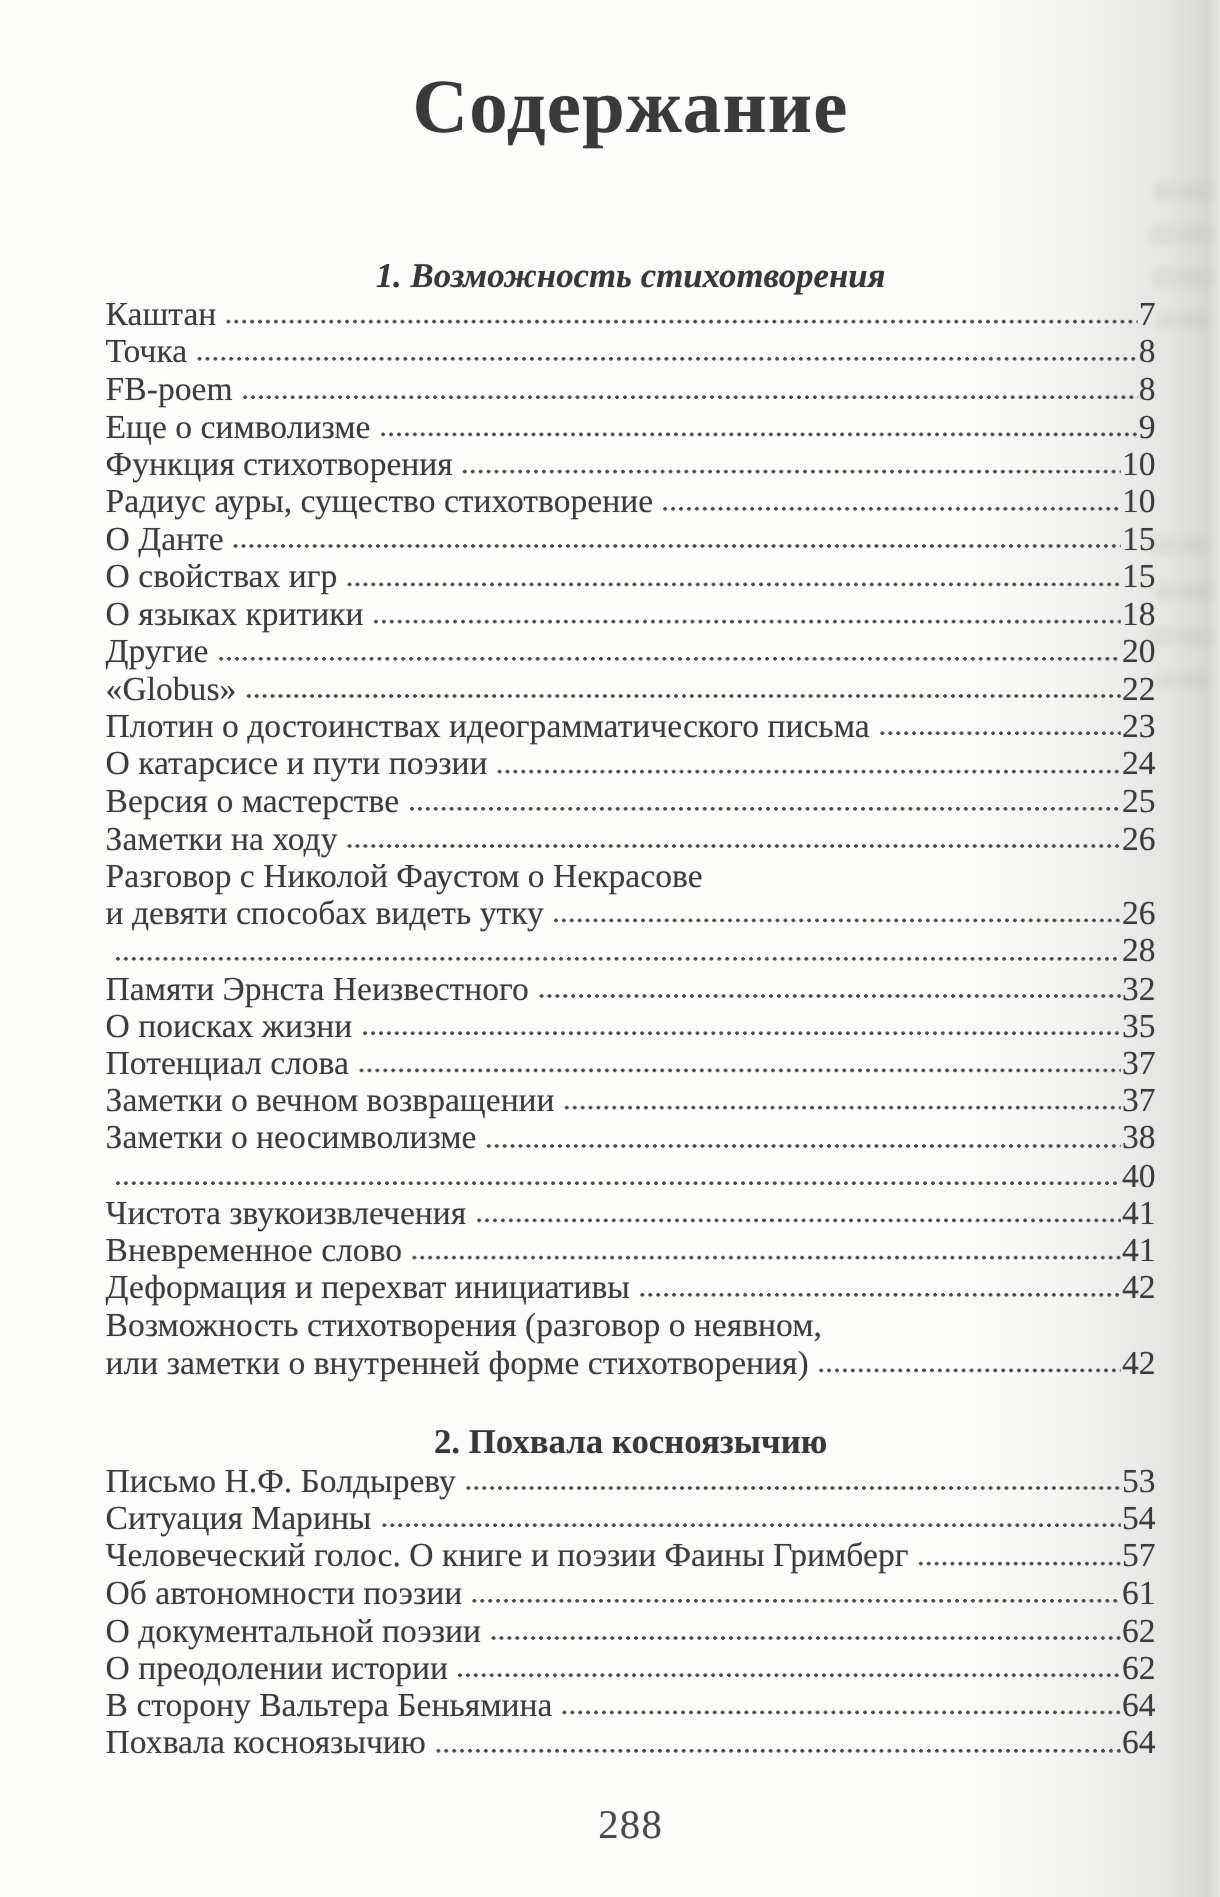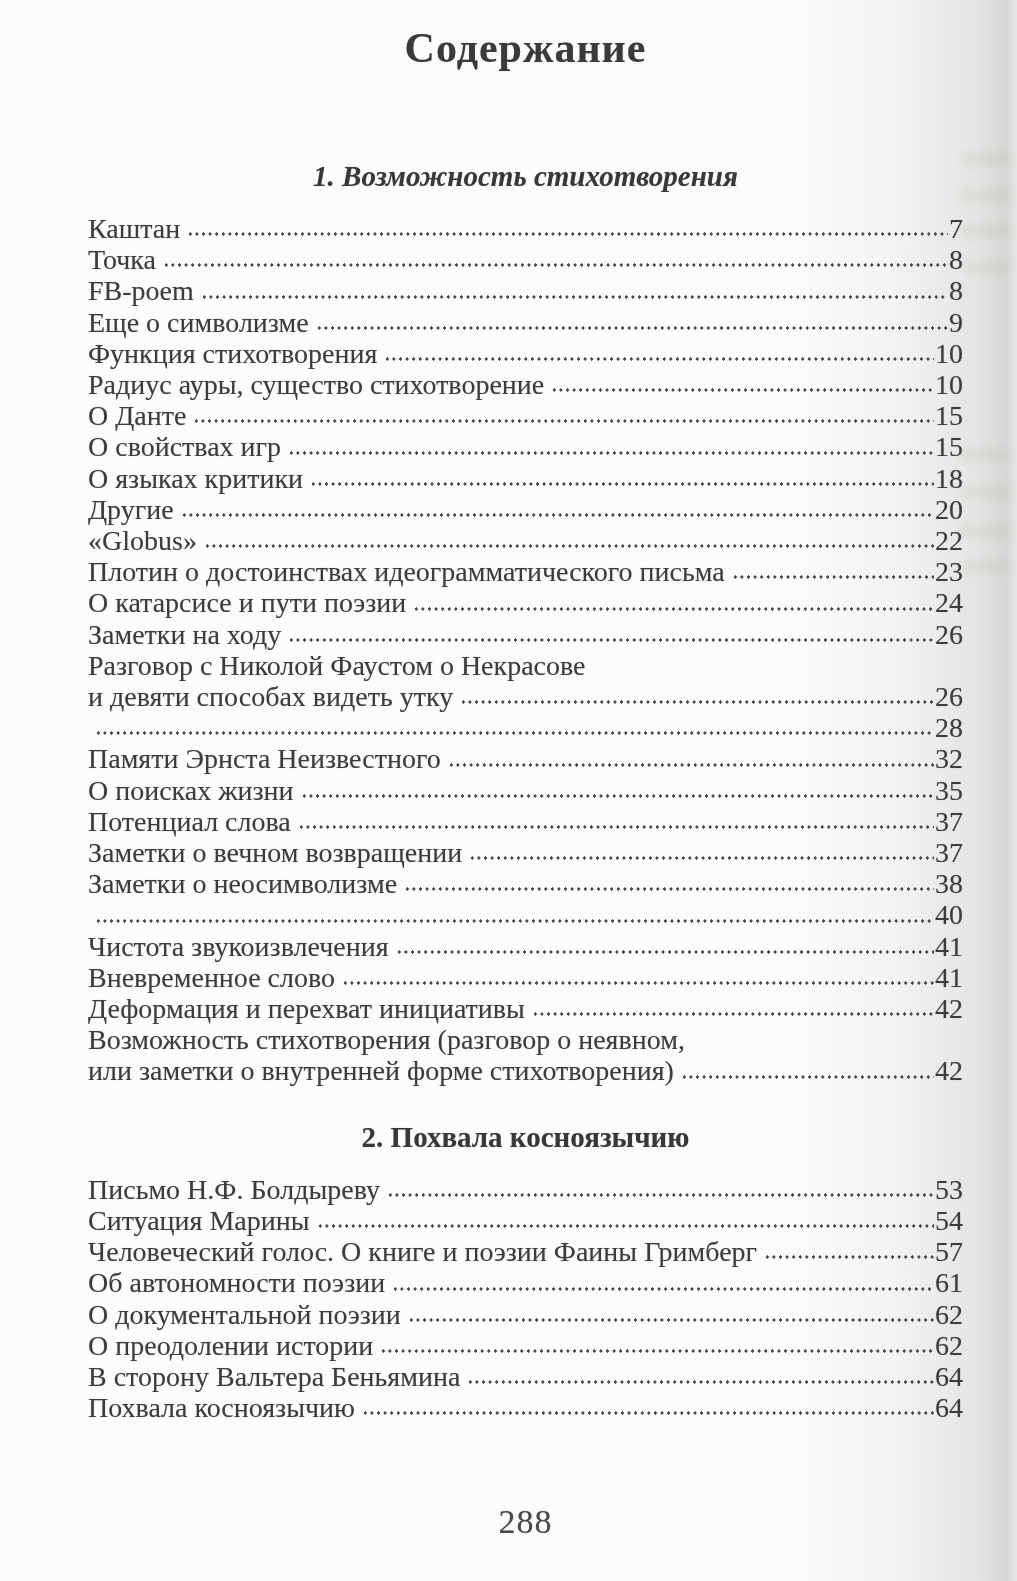--- a/index.html
+++ b/index.html
@@ -13,37 +13,37 @@
         #fcfcfa 0%, #fbfbf9 78%, #f3f3f1 88%,
         #e4e4e2 96%, #d6d6d4 99%, #e6e6e4 100%),
       #fbfbf9;
     font-family: "Liberation Serif", "DejaVu Serif", serif;
     color: #3c3c3c;
     text-shadow: 0 0 1px rgba(80,80,80,0.35);
   }
   .content { padding: 0 54px 0 88px; }
   .doc-title {
     margin: 0;
-    padding-top: 24px;
+    padding-top: 52px;
     text-align: center;
-    font-size: 42px;
+    font-size: 64px;
     font-weight: 700;
     letter-spacing: 1px;
     color: #3a3a3a;
   }
   .toc-section .section-heading {
     margin: 0;
     text-align: center;
     font-size: 29px;
     font-weight: 700;
     color: #383838;
   }
   .toc-section:nth-of-type(1) .section-heading { margin-top: 88px; font-style: italic; }
   .toc-section:nth-of-type(2) .section-heading { margin-top: 34px; }
-  .entries { margin-top: 20px; }
+  .entries { }
   .row {
     display: flex;
     align-items: baseline;
     font-size: 28px;
     line-height: 31.2px;
     white-space: nowrap;
   }
   .row .t { flex: 0 0 auto; }
   .row .p { flex: 0 0 auto; }
   .leader {
@@ -159,20 +159,25 @@
     <span class="leader"></span>
     <span class="p">23</span>
   </div>
 
   <div class="row">
     <span class="t">О катарсисе и пути поэзии</span>
     <span class="leader"></span>
     <span class="p">24</span>
   </div>
 
+  <div class="row">
+    <span class="t">Версия о мастерстве</span>
+    <span class="leader"></span>
+    <span class="p">25</span>
+  </div>
 
   <div class="row">
     <span class="t">Заметки на ходу</span>
     <span class="leader"></span>
     <span class="p">26</span>
   </div>
 
   <div class="row">
     <span class="t">Разговор с Николой Фаустом о Некрасове</span>
   </div>

